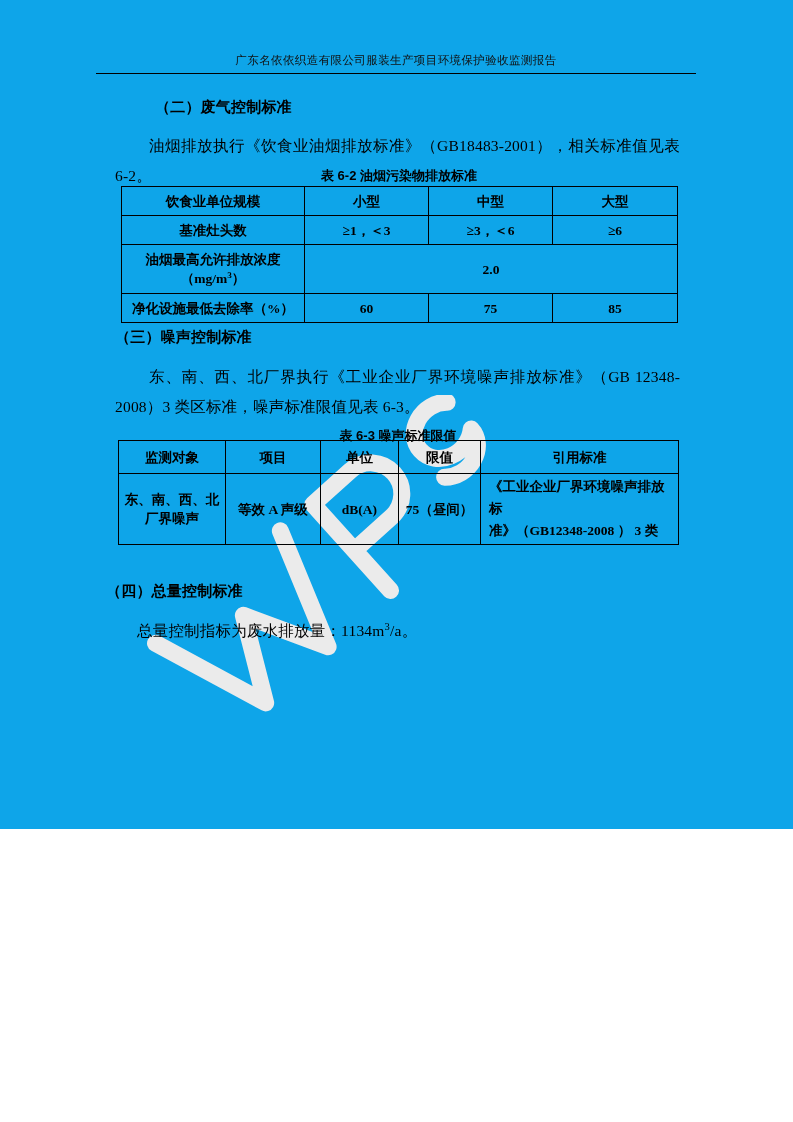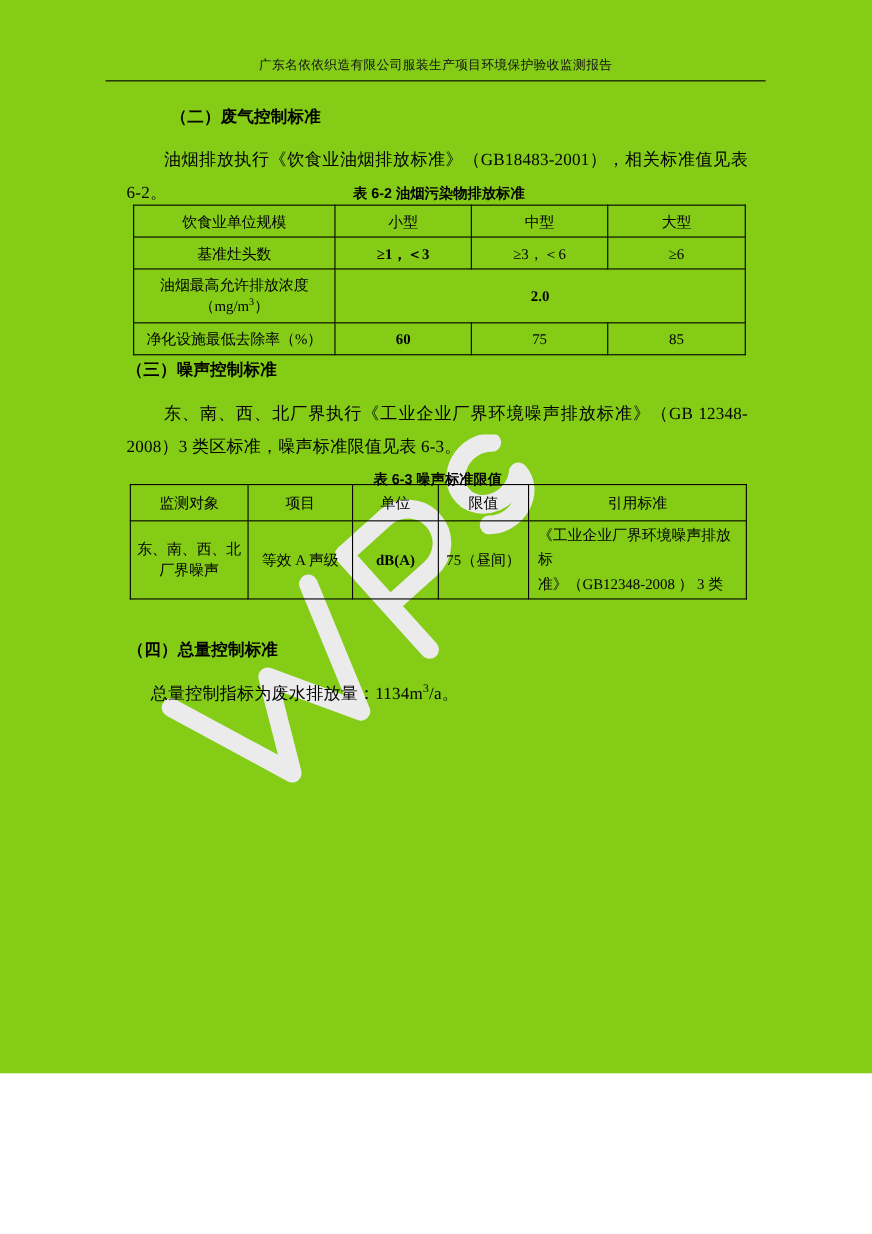--- a/index.html
+++ b/index.html
@@ -7,22 +7,22 @@
     padding: 0;
     background: #ffffff;
   }
   body {
     font-family: "Liberation Serif", "DejaVu Serif", serif;
     color: #000000;
   }
   .page {
     position: relative;
     width: 793px;
-    height: 976px;
-    background: #84cc16;
+    height: 829px;
+    background: #0ea5e9;
     overflow: hidden;
     box-sizing: border-box;
   }
 
   
   .watermark {
     position: absolute;
     left: 120px;
     top: 395px;
     width: 540px;
@@ -89,20 +89,21 @@
     border-collapse: collapse;
     font-size: 13.5px;
     table-layout: fixed;
   }
   table.doc-table td {
     border: 1px solid #000;
     text-align: center;
     vertical-align: middle;
     padding: 2px 3px;
     line-height: 19px;
+    font-weight: bold;
   }
   table.doc-table.outer-thick {
     border: 1.6px solid #000;
   }
   .b { font-weight: bold; }
   sup { font-size: 0.68em; vertical-align: super; line-height: 0; }
 
   
   #table-6-2 { left: 121px; top: 186px; width: 556px; }
   #table-6-2 td { height: 24px; }
@@ -217,19 +218,19 @@
         <td class="b">dB(A)</td>
         <td>75（昼间）</td>
         <td class="cite">
           <div>《工业企业厂界环境噪声排放标</div>
           <div>准》（GB12348-2008 ） 3 类</div>
         </td>
       </tr>
     </tbody>
   </table>
 
-  <div class="sec-heading" style="left:116px; top:581px;text-align:right;">（四）总量控制标准</div>
+  <div class="sec-heading" style="left:106px; top:581px;text-align:right;">（四）总量控制标准</div>
 
   <div class="para" style="left:115px; top:616px; width:565px; text-indent:22px;"><span>总量控制指标为废水排放量：1134m</span><sup>3</sup><span>/a。</span></div>
 
   <div class="doc-footer">第 8 页 共 14 页</div>
 
 </div>
 
 </body></html>

